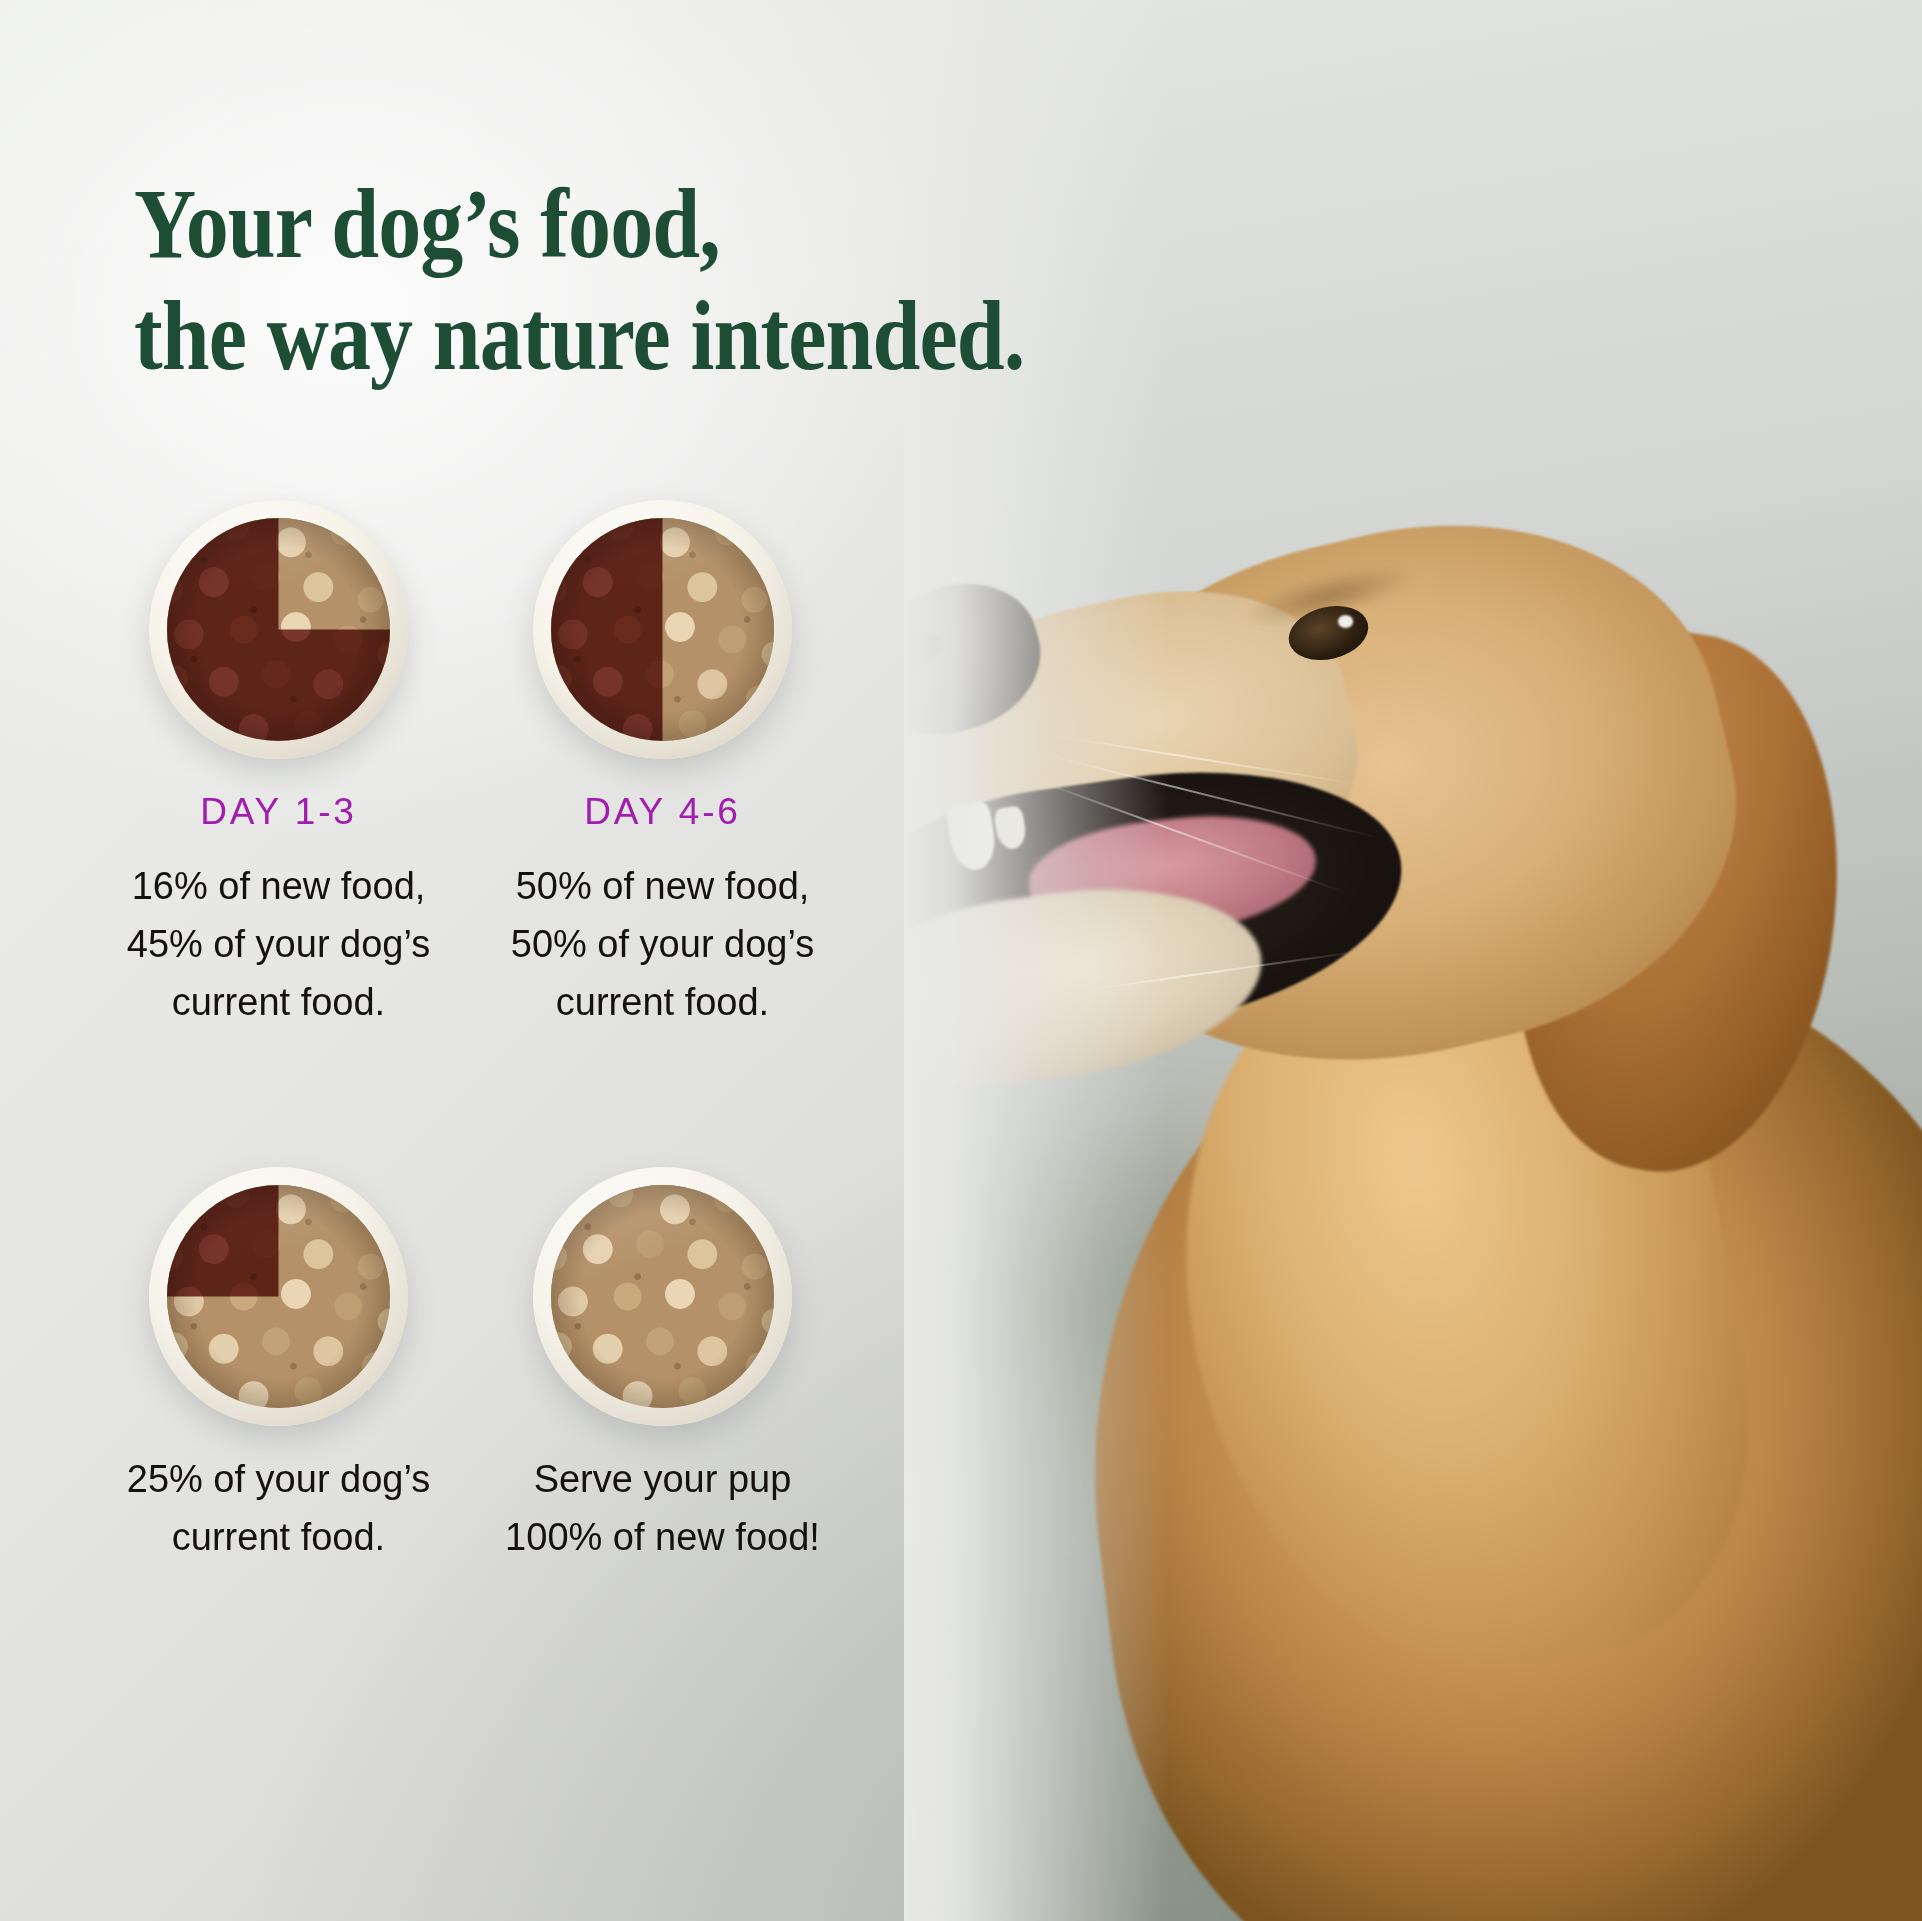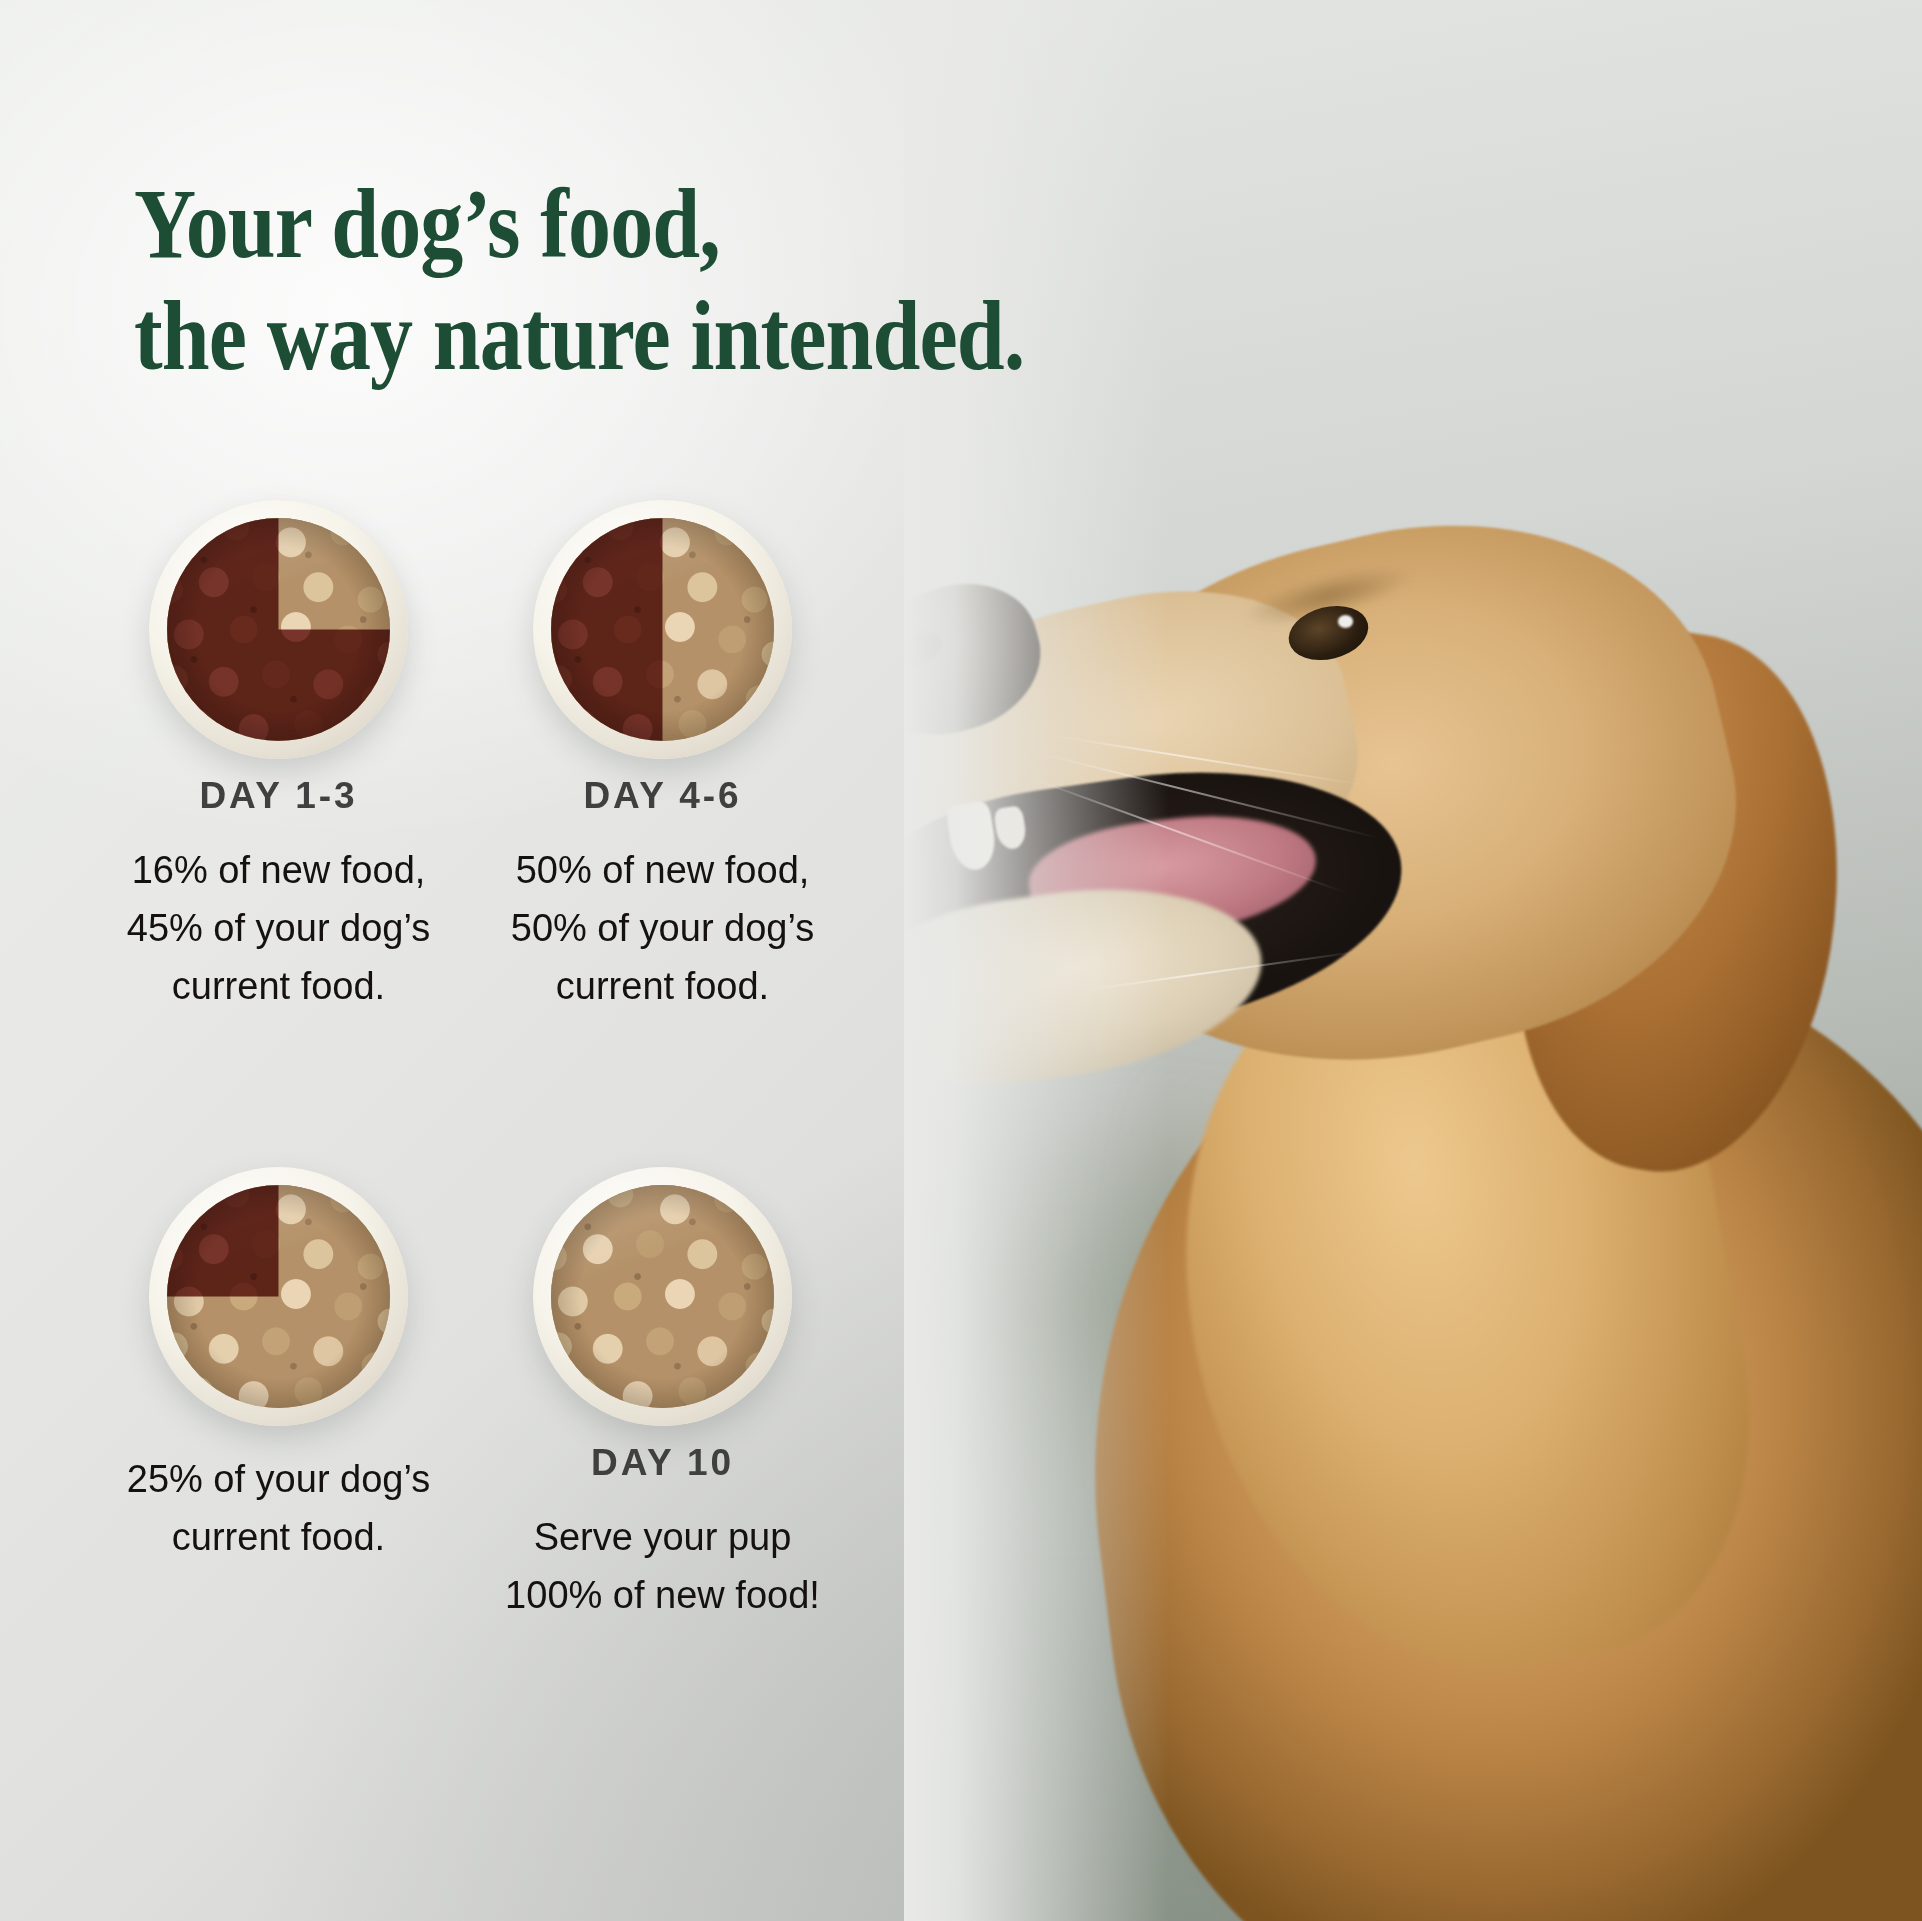--- a/index.html
+++ b/index.html
@@ -257,24 +257,24 @@
     position:absolute; left:0; top:0; width:100%; height:100%;
     background:#7a2f2c;
     mix-blend-mode:multiply;
     opacity:.93;
   }
   .tint.q75{ clip-path:polygon(0 0, 50% 0, 50% 50%, 100% 50%, 100% 100%, 0 100%); }
   .tint.q50{ clip-path:polygon(0 0, 50% 0, 50% 100%, 0 100%); }
   .tint.q25{ clip-path:polygon(0 0, 50% 0, 50% 50%, 0 50%); }
 
   .day-label{
-    margin-top:16px;
-    color:#404040;
+    margin-top:32px;
+    color:#a21caf;
     font-size:37px;
-    font-weight:700;
+    font-weight:400;
     letter-spacing:2.9px;
   }
   .desc{
     margin-top:25px;
     color:#14110f;
     font-size:38px;
     line-height:1.52;
     font-weight:400;
   }
   .desc span{ display:block; }
@@ -381,21 +381,20 @@
       <div class="bowl-wrap">
         <div class="bowl">
           <div class="rim"></div>
           <div class="kibble">
             <div class="pebbles"></div>
             <div class="kshade"></div>
 
           </div>
         </div>
       </div>
-      <div class="day-label">DAY 10</div>
       <div class="desc">
         <span>Serve your pup</span>
         <span>100% of new food!</span>
       </div>
     </div>
 
   </div>
 </div>
 
 

